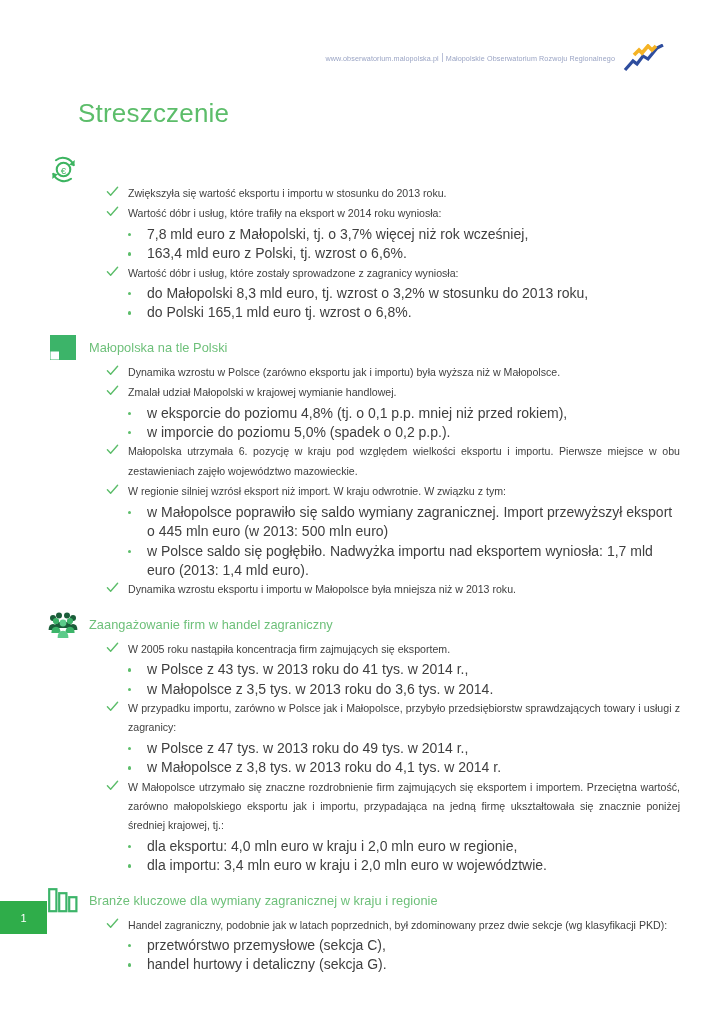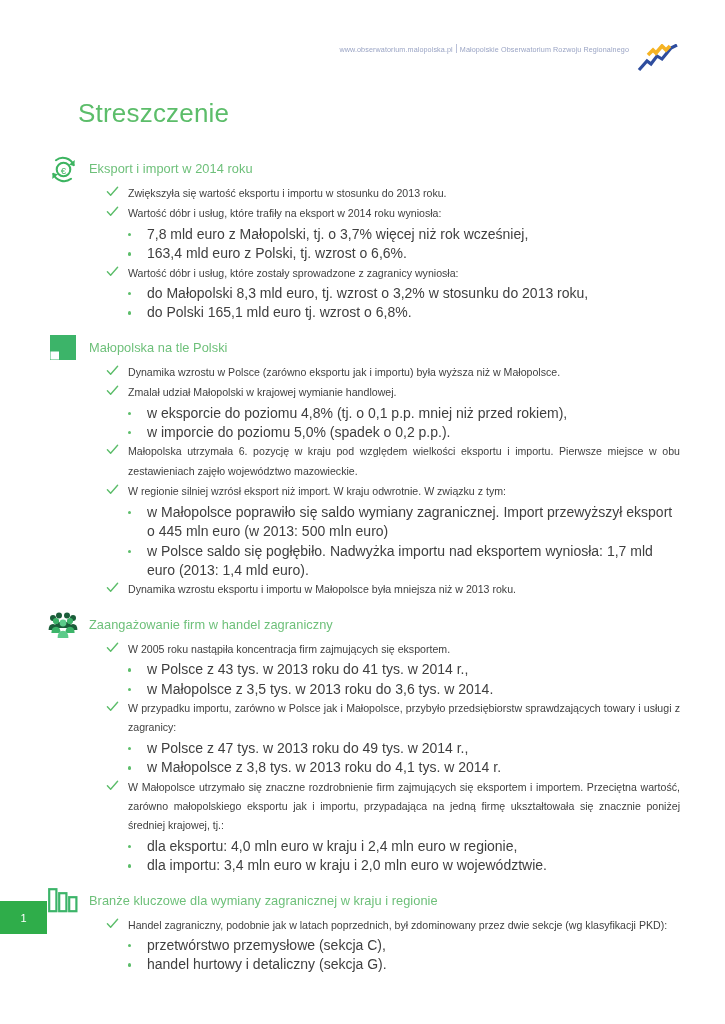--- a/index.html
+++ b/index.html
@@ -14,23 +14,23 @@
     position: relative;
     font-family: "Liberation Sans", sans-serif;
     color: #3d3d3d;
     overflow: hidden;
   }
 
   
   .page-header {
     position: absolute;
     top: 44px;
-    right: 46px;
+    right: 60px;
     display: flex;
-    align-items: flex-start;
+    align-items: center;
     gap: 8px;
   }
   .header-text {
     font-size: 7.2px;
     letter-spacing: 0.1px;
     color: #9aa4c4;
     white-space: nowrap;
     font-family: "Liberation Sans", sans-serif;
   }
   .header-sep {
@@ -185,21 +185,20 @@
       <span class="section-icon">
         <svg width="31" height="31" viewBox="0 0 32 32" xmlns="http://www.w3.org/2000/svg">
           <circle cx="16" cy="16" r="7" fill="none" stroke="#3cb460" stroke-width="2.1"></circle>
           <text x="16" y="20.2" font-family="'Liberation Sans',sans-serif" font-size="10" fill="#3cb460" text-anchor="middle">€</text>
           <path d="M26.5 11.5 A12 12 0 0 0 8.2 6.4" fill="none" stroke="#3cb460" stroke-width="2.1" stroke-linecap="round"></path>
           <path d="M5.5 20.5 A12 12 0 0 0 23.8 25.6" fill="none" stroke="#3cb460" stroke-width="2.1" stroke-linecap="round"></path>
           <path d="M27.6 6.2 L27.2 12.4 L21.6 11.2 Z" fill="#3cb460"></path>
           <path d="M4.4 25.8 L4.8 19.6 L10.4 20.8 Z" fill="#3cb460"></path>
         </svg>
       </span>
-      <span class="section-title">Eksport i import w 2014 roku</span>
     </div>
     <ul class="section-body">
       <li class="lvl1">
         <span class="tick">
             <svg width="13" height="13" viewBox="0 0 14 14">
               <path d="M1.5 7.2 L5 11 L12.5 2.5" fill="none" stroke="#5cbd6a" stroke-width="1.5" stroke-linecap="round" stroke-linejoin="round"></path>
             </svg>
           </span>
         <span class="t">Zwiększyła się wartość eksportu i importu w stosunku do 2013 roku.</span>
       </li>
@@ -385,21 +384,21 @@
         <span class="tick">
             <svg width="13" height="13" viewBox="0 0 14 14">
               <path d="M1.5 7.2 L5 11 L12.5 2.5" fill="none" stroke="#5cbd6a" stroke-width="1.5" stroke-linecap="round" stroke-linejoin="round"></path>
             </svg>
           </span>
         <span class="t">W Małopolsce utrzymało się znaczne rozdrobnienie firm zajmujących się eksportem i importem. Przeciętna wartość, zarówno małopolskiego eksportu jak i importu, przypadająca na jedną firmę ukształtowała się znacznie poniżej średniej krajowej, tj.:</span>
       </li>
       <ul class="lvl2">
         <li class="lvl2">
           <span class="dot"></span>
-          <span class="t">dla eksportu: 4,0 mln euro w kraju i 2,4 mln euro w regionie,</span>
+          <span class="t">dla eksportu: 4,0 mln euro w kraju i 2,0 mln euro w regionie,</span>
         </li>
         <li class="lvl2">
           <span class="dot"></span>
           <span class="t">dla importu: 3,4 mln euro w kraju i 2,0 mln euro w województwie.</span>
         </li>
       </ul>
     </ul>
   </div>
 
   <div class="section" style="margin-top:14px;">

